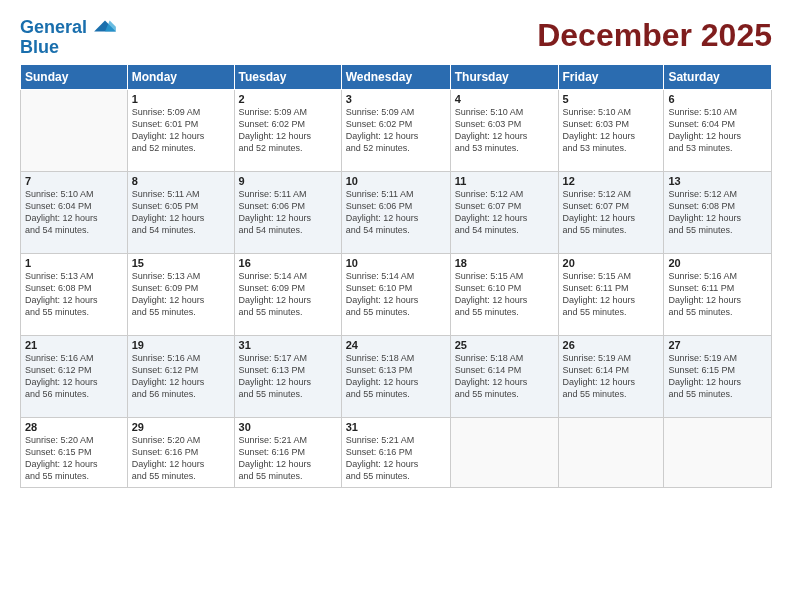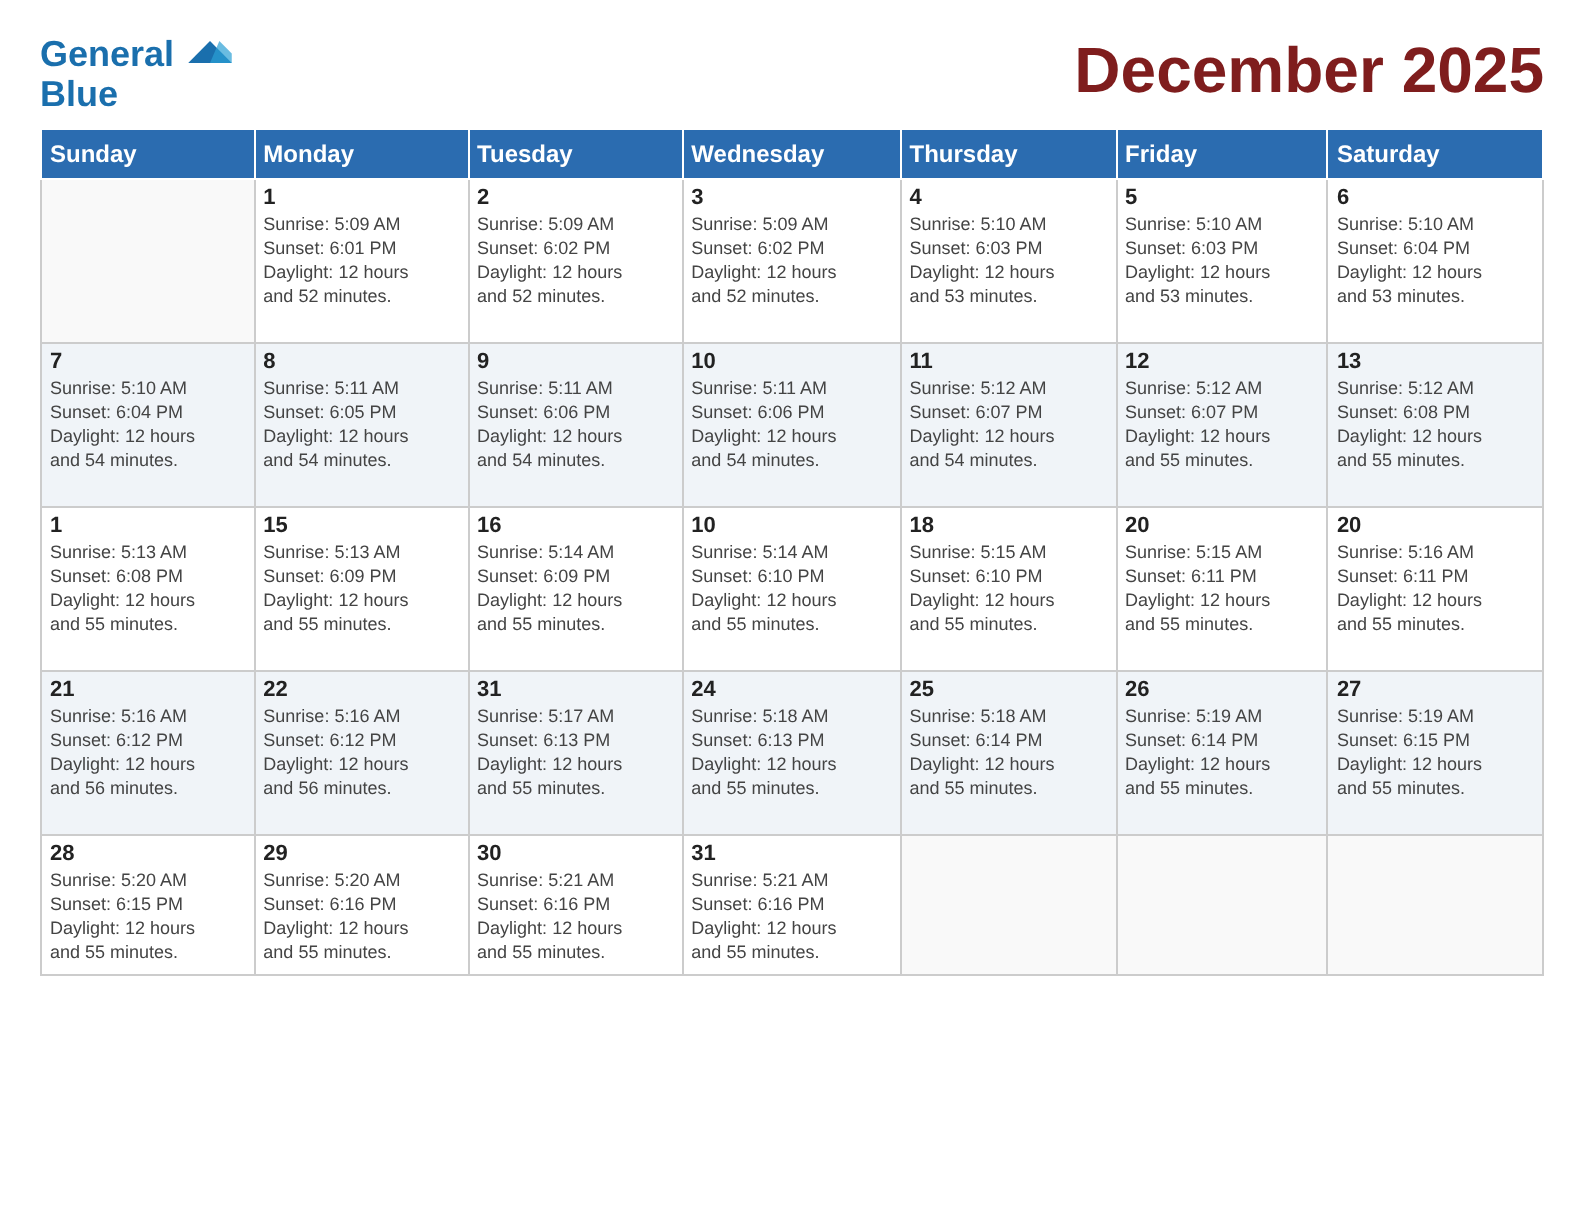--- a/index.html
+++ b/index.html
@@ -289,21 +289,21 @@
         </tr>
         <tr class="row-shade">
           <td>
             <span class="day-num">21</span>
             <div class="day-info" style="white-space: pre-line;">Sunrise: 5:16 AM
 Sunset: 6:12 PM
 Daylight: 12 hours
 and 56 minutes.</div>
           </td>
           <td>
-            <span class="day-num">22</span>
+            <span class="day-num">19</span>
             <div class="day-info" style="white-space: pre-line;">Sunrise: 5:16 AM
 Sunset: 6:12 PM
 Daylight: 12 hours
 and 56 minutes.</div>
           </td>
           <td>
             <span class="day-num">31</span>
             <div class="day-info" style="white-space: pre-line;">Sunrise: 5:17 AM
 Sunset: 6:13 PM
 Daylight: 12 hours

